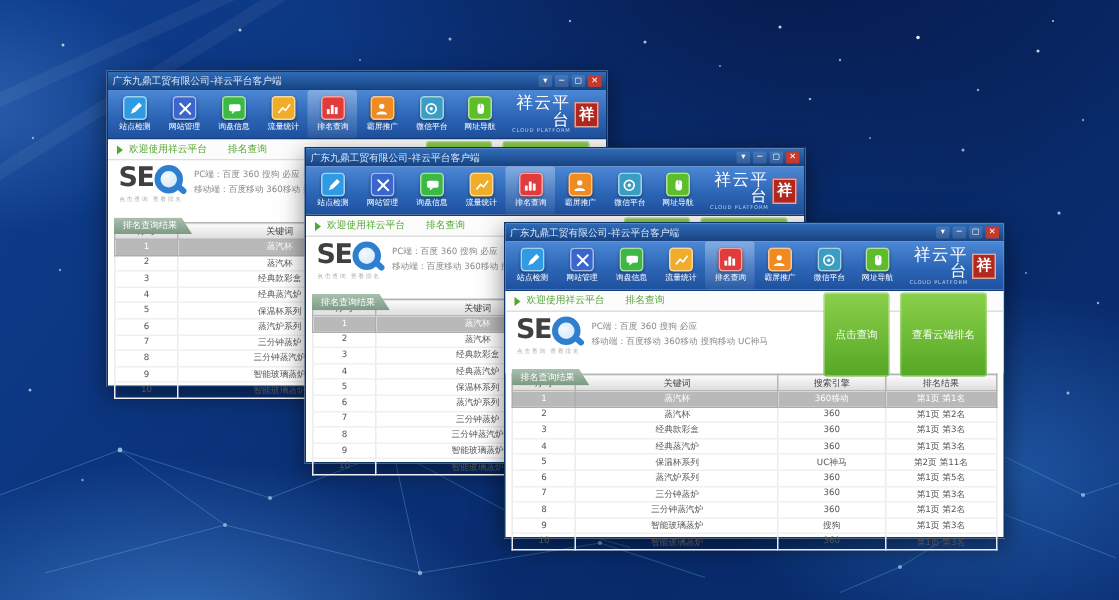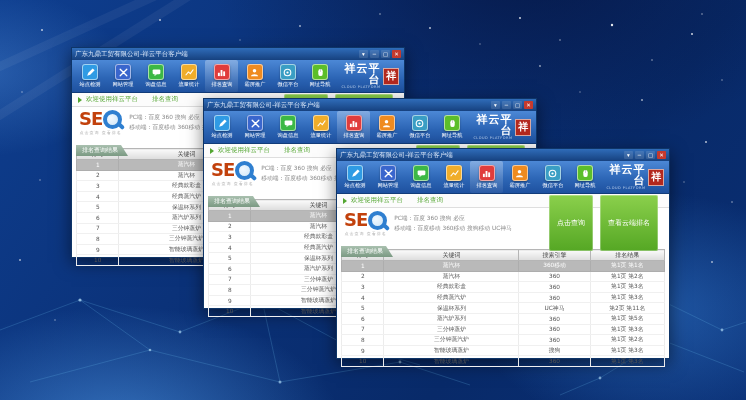--- a/index.html
+++ b/index.html
@@ -31,37 +31,37 @@
     background:linear-gradient(#4c88d6 0%,#2d66b6 55%,#1e519f 100%);border-bottom:1px solid #123c7a;}
   .titem{width:36px;display:flex;flex-direction:column;align-items:center;justify-content:center;gap:1px;cursor:pointer;}
   .titem.active{background:linear-gradient(rgba(255,255,255,.30),rgba(255,255,255,.06));border-radius:2px;}
   .ticon{width:16px;height:16px;border-radius:3px;display:flex;align-items:center;justify-content:center;
     box-shadow:inset 0 0 0 1px rgba(255,255,255,.55),0 1px 2px rgba(0,0,0,.35);}
   .ticon svg{width:11px;height:11px;display:block;}
   .tlabel{font-size:5.5px;color:#fff;white-space:nowrap;transform:scale(.95);}
 
   .brand{margin-left:auto;display:flex;align-items:center;gap:3px;padding-right:3px;}
   .brand-text{text-align:right;line-height:1;}
-  .brand-name{font-size:11px;font-weight:bold;color:#fff;letter-spacing:1px;font-family:"DejaVu Serif",serif;}
+  .brand-name{font-size:11px;font-weight:normal;color:#fff;letter-spacing:1px;font-family:"DejaVu Serif",serif;}
   .brand-sub{font-size:3.5px;color:#bcd2ee;letter-spacing:.5px;margin-top:1px;}
   .badge{width:15px;height:15px;background:#b3281e;border:1px solid #d9a8a2;color:#fff;
     font-size:10px;font-weight:bold;display:flex;align-items:center;justify-content:center;
     font-family:"DejaVu Serif",serif;}
 
   
   .breadcrumb{height:13px;background:#fcfcfc;border-bottom:1px solid #dedede;
     display:flex;align-items:center;gap:4px;padding:0 6px;}
   .flag{width:0;height:0;border-left:4px solid #53a631;border-top:3px solid transparent;border-bottom:3px solid transparent;}
   .bc-text{font-size:6.5px;color:#53a631;font-weight:normal;}
   .bc-sep{width:6px;}
 
   .main{height:30px;display:flex;align-items:center;padding:0 7px;background:#fff;}
   .seo{display:flex;flex-direction:column;align-items:center;}
   .seo-row{display:flex;align-items:center;}
-  .seo-se{font-size:18px;font-weight:bold;color:#c2410c;letter-spacing:-1px;line-height:1;}
+  .seo-se{font-size:18px;font-weight:bold;color:#404040;letter-spacing:-1px;line-height:1;}
   .lens{width:11px;height:11px;border:4px solid #2f7fd0;border-radius:50%;position:relative;
     background:radial-gradient(circle at 35% 35%,#f2f9ff,#cfe6f7);margin-left:1px;}
   .lens::after{content:'';position:absolute;width:8px;height:3.5px;background:#2f7fd0;
     right:-7px;bottom:-3px;transform:rotate(42deg);border-radius:2px;}
   .seo-tag{font-size:4px;color:#b0b0b0;letter-spacing:1px;margin-top:1px;}
   .seo-info{margin-left:7px;font-size:5.8px;color:#8a8a8a;line-height:1.75;white-space:nowrap;}
   .btns{margin-left:auto;display:flex;gap:7px;padding-right:4px;}
   .btn{height:32px;padding:12px 8px;border-radius:2px;display:flex;align-items:center;cursor:pointer;
     background:linear-gradient(#8bd04c,#55a724);box-shadow:inset 0 0 0 1px rgba(255,255,255,.3);
     color:#fff;font-size:7px;white-space:nowrap;}

